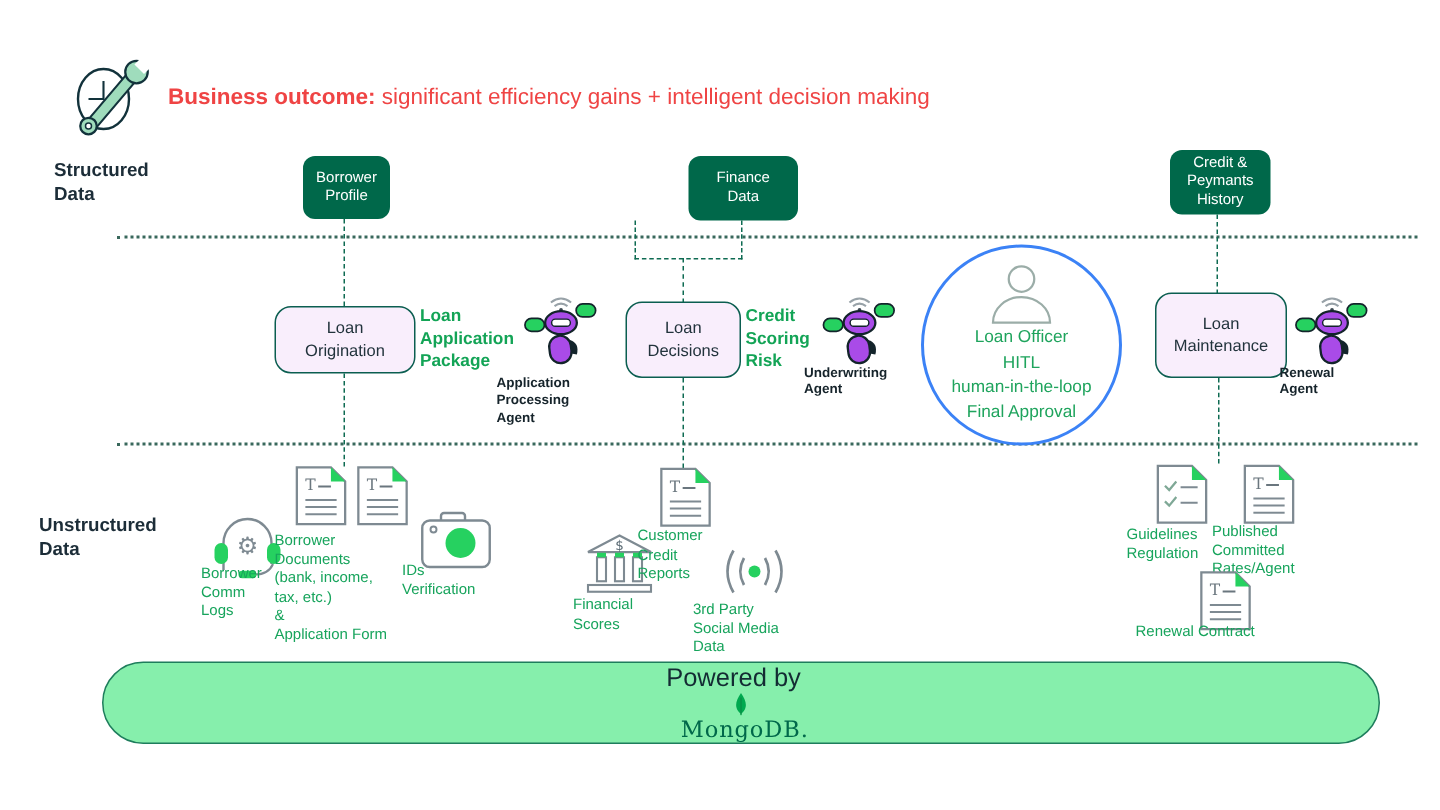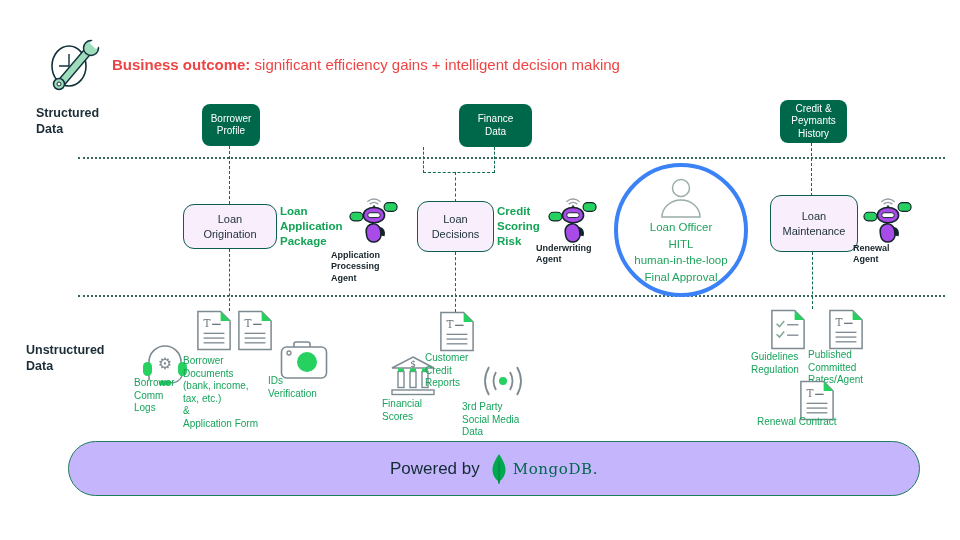--- a/index.html
+++ b/index.html
@@ -25,26 +25,26 @@
            align-items:center; justify-content:center; font-size:11px; color:#22333C;
            line-height:1.35; text-align:center; }
 
   .flow-label { color:#13A456; font-size:11.5px; font-weight:600; line-height:1.3; }
   .agent-label { font-size:9px; font-weight:bold; color:#16242B; line-height:1.25; }
   .u-label { color:#17A45C; font-size:10px; line-height:1.25; }
 
   .dashv { border-left:1.6px dashed #0E6B52; width:0; }
   .dashh { border-top:1.6px dashed #0E6B52; height:0; }
 
-  .hitl { border:4px solid #3b82f6; border-radius:50%; background:#fff; display:flex;
+  .hitl { border:2px solid #3b82f6; border-radius:50%; background:#fff; display:flex;
           flex-direction:column; align-items:center; padding-top:11px; }
   .hitl-text { color:#1FA45D; font-size:11.5px; line-height:1.45; text-align:center; margin-top:1px; }
 
-  .banner { background:#c4b5fd; border:1.5px solid #1E7D5C; border-radius:28px; display:flex;
-            align-items:center; justify-content:center; }
+  .banner { background:#86efac; border:1.5px solid #1E7D5C; border-radius:28px; display:flex;
+            align-items:center; justify-content:center;flex-direction:column; }
   .powered { font-size:17px; color:#132B33; margin-right:10px; }
   .brand { font-family:"DejaVu Serif", serif; font-size:15px; font-weight:400; color:#00684A;
            letter-spacing:0.6px; margin-left:5px; }
 </style>
 </head>
 <body>
 
 <div class="stage">
 
   <svg class="abs" style="left:46px;top:36px" width="58" height="56" viewBox="0 0 58 56">

